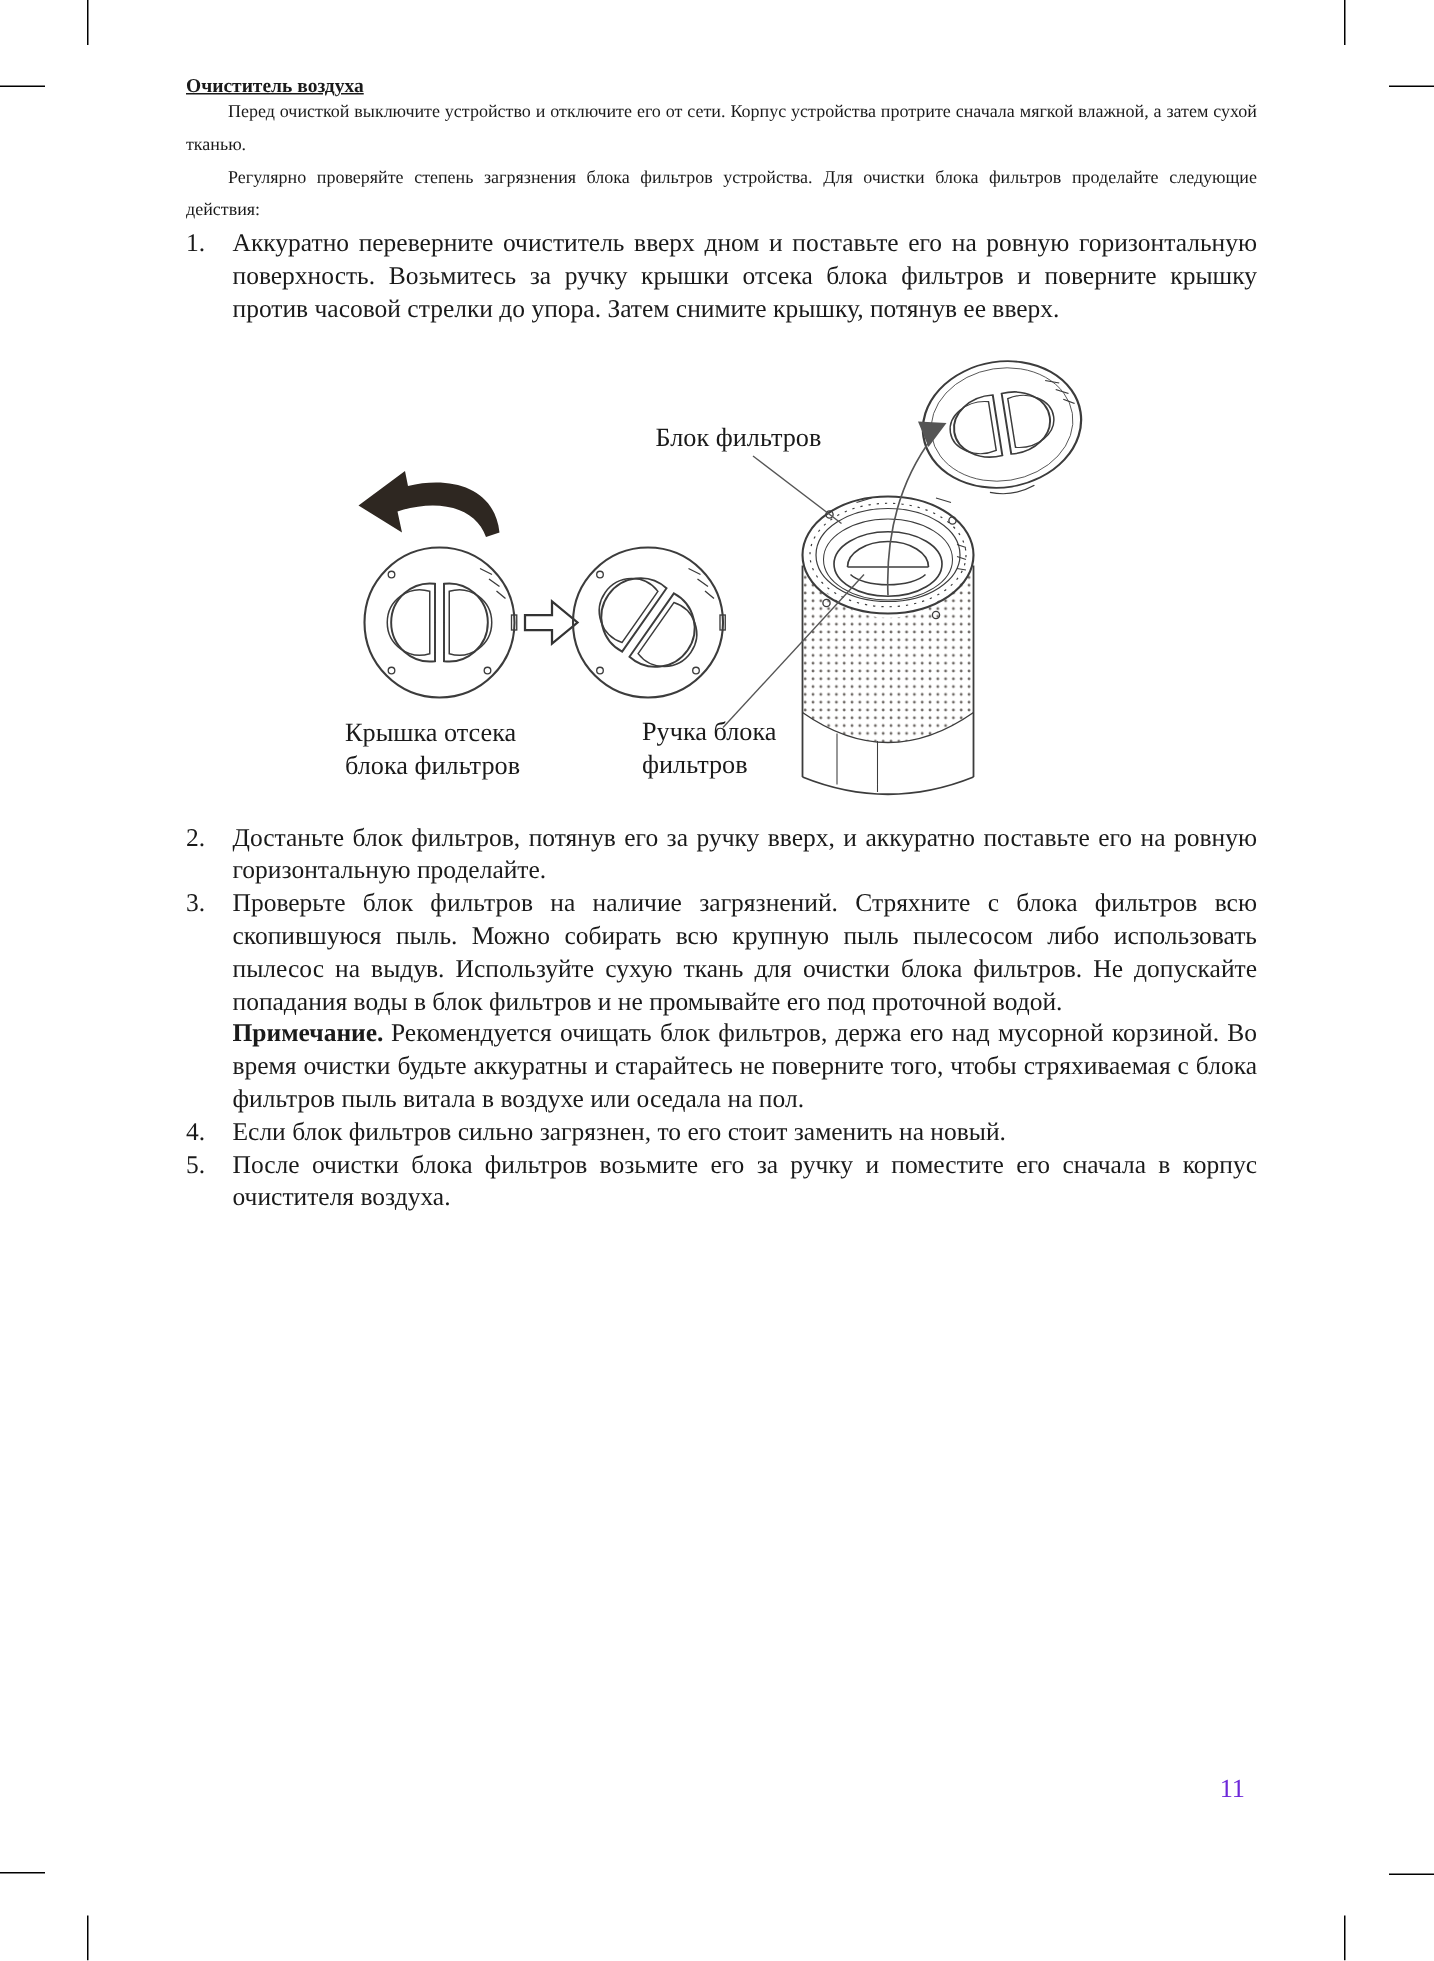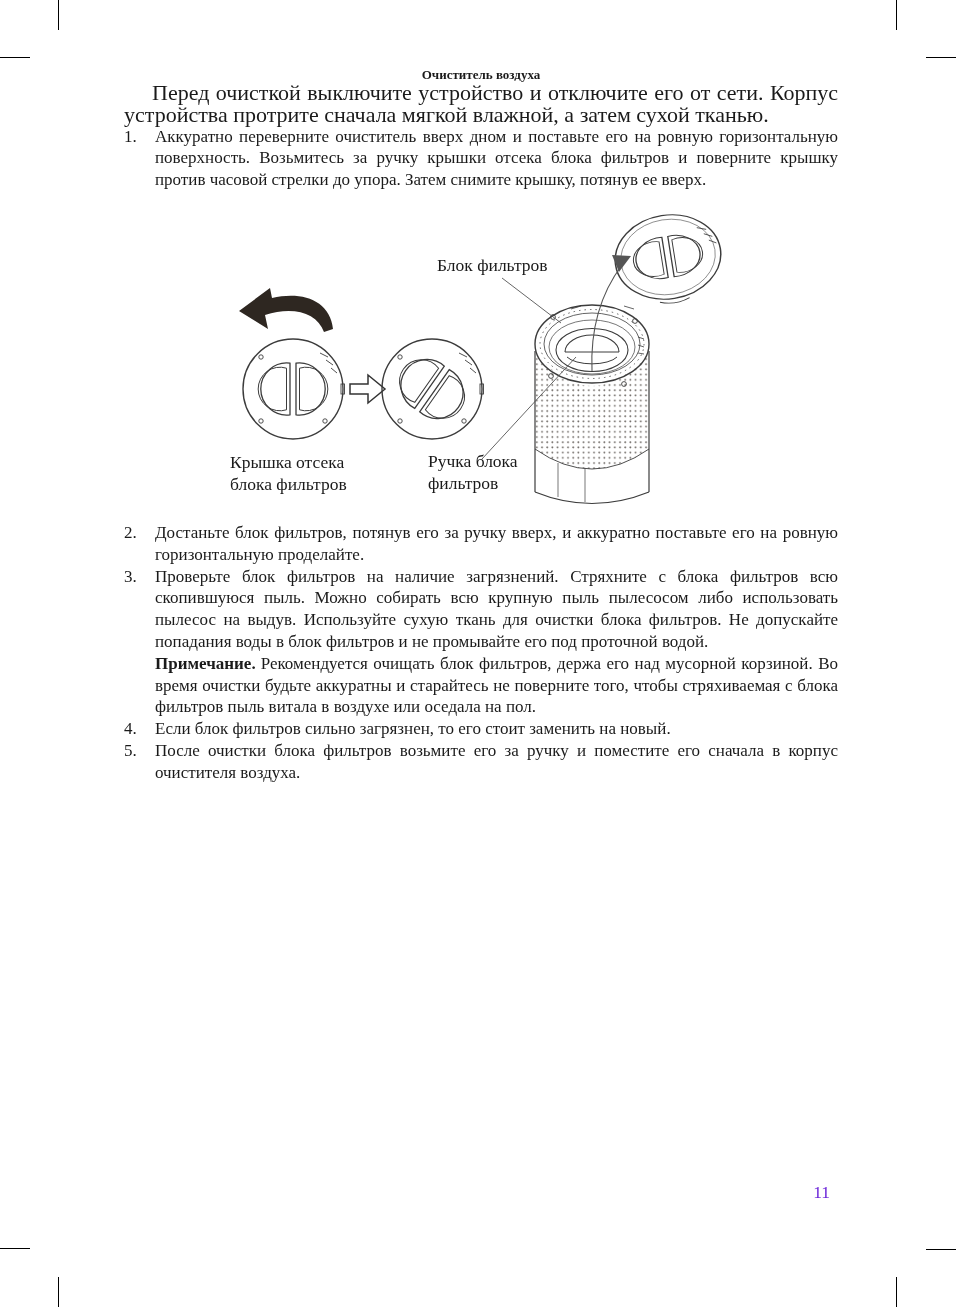--- a/index.html
+++ b/index.html
@@ -8,29 +8,29 @@
     background:#ffffff;
     font-family:"Liberation Serif", serif;
     color:#1a1a1a;
     position:relative;
     overflow:hidden;
   }
   .mark { position:absolute; background:#000; }
   .content {
     position:absolute; left:124px; top:0; width:714px;
   }
-  .header { margin-top:67px; text-align:center; font-size:13px; line-height:15px; }
+  .header { margin-top:49px; text-align:left; font-size:13px; line-height:15px;text-decoration:underline; }
   .header .brand { font-weight:bold; }
   h1.title {
     margin:12px 0 16px 0;
     font-size:21.5px; line-height:26px;
     font-weight:bold; text-align:center;
   }
   p.body {
-    margin:0; font-size:22px; line-height:21.8px;
+    margin:0; font-size:12px; line-height:21.8px;
     text-align:justify;
   }
   p.indent { text-indent:28px; }
   .step { display:flex; font-size:17px; line-height:21.8px; }
   .step .num { width:31px; flex:0 0 31px; }
   .step .step-text { flex:1; text-align:justify; }
   .note { margin-left:31px; }
   .note p { margin:0; font-size:17px; line-height:21.8px; text-align:justify; }
   .note-label { font-weight:bold; margin-right:5px; }
   .diagram { margin:10px 0 6px 0; height:315px;text-decoration:underline; }
@@ -53,20 +53,21 @@
 <div class="mark" style="left:896px;top:1277px;width:1px;height:30px;"></div>
 
 <div class="content">
 
   <div class="header">
     <div class="brand">Очиститель воздуха</div>
   </div>
 
 
   <p class="body indent">Перед очисткой выключите устройство и отключите его от сети. Корпус устройства протрите сначала мягкой влажной, а затем сухой тканью.</p>
+  <p class="body indent">Регулярно проверяйте степень загрязнения блока фильтров устройства. Для очистки блока фильтров проделайте следующие действия:</p>
 
   <div class="step">
     <span class="num">1.</span>
     <div class="step-text">Аккуратно переверните очиститель вверх дном и поставьте его на ровную горизонтальную поверхность. Возьмитесь за ручку крышки отсека блока фильтров и поверните крышку против часовой стрелки до упора. Затем снимите крышку, потянув ее вверх.</div>
   </div>
 
   <div class="diagram">
     <svg viewBox="0 0 714 315" width="714" height="315">
       <defs>
         <pattern id="perf" width="5.2" height="5.2" patternUnits="userSpaceOnUse">

